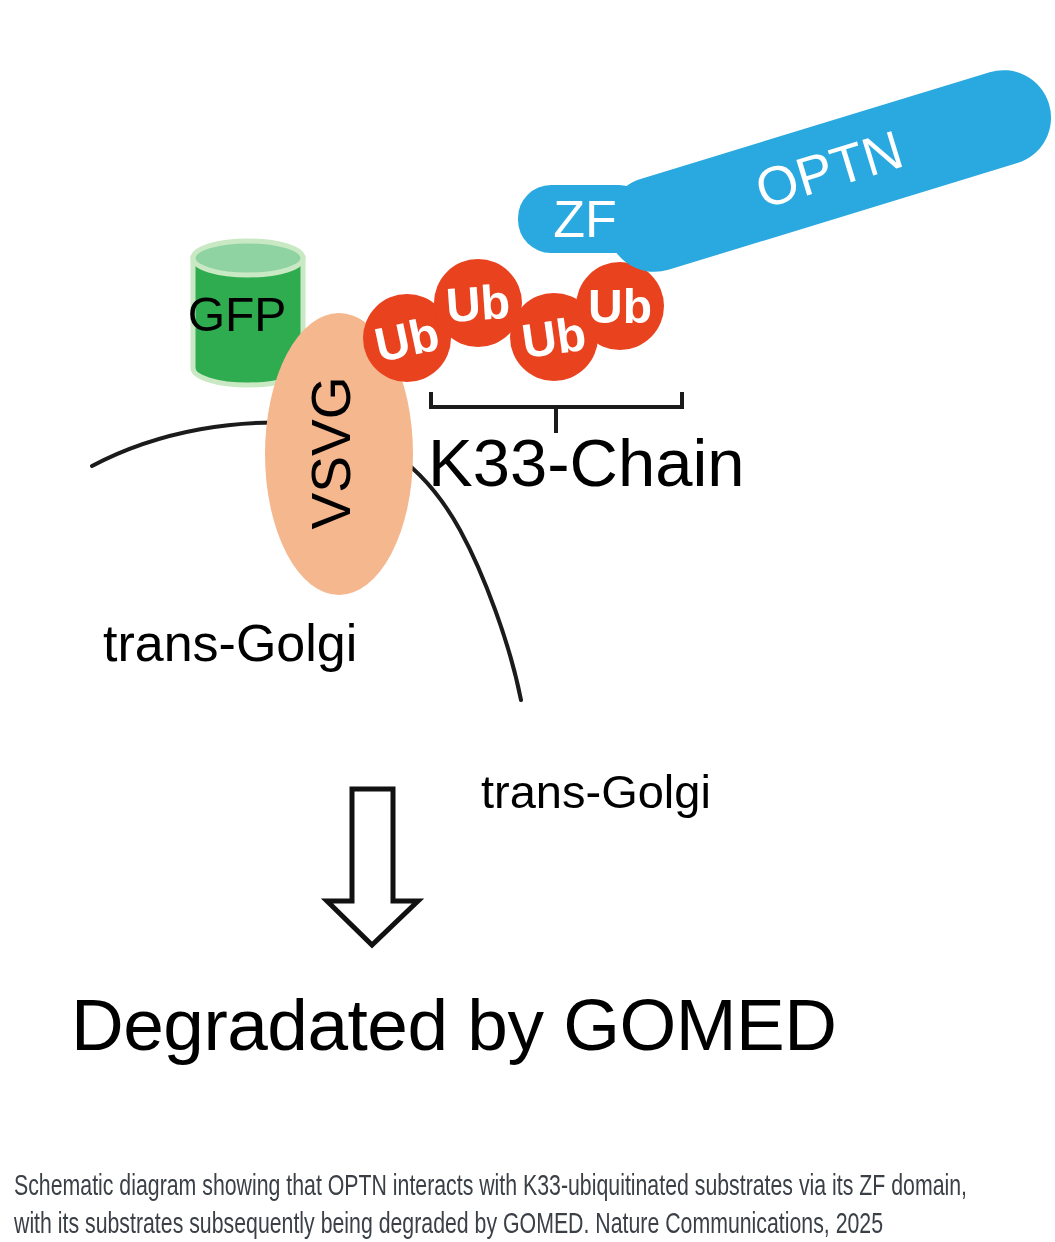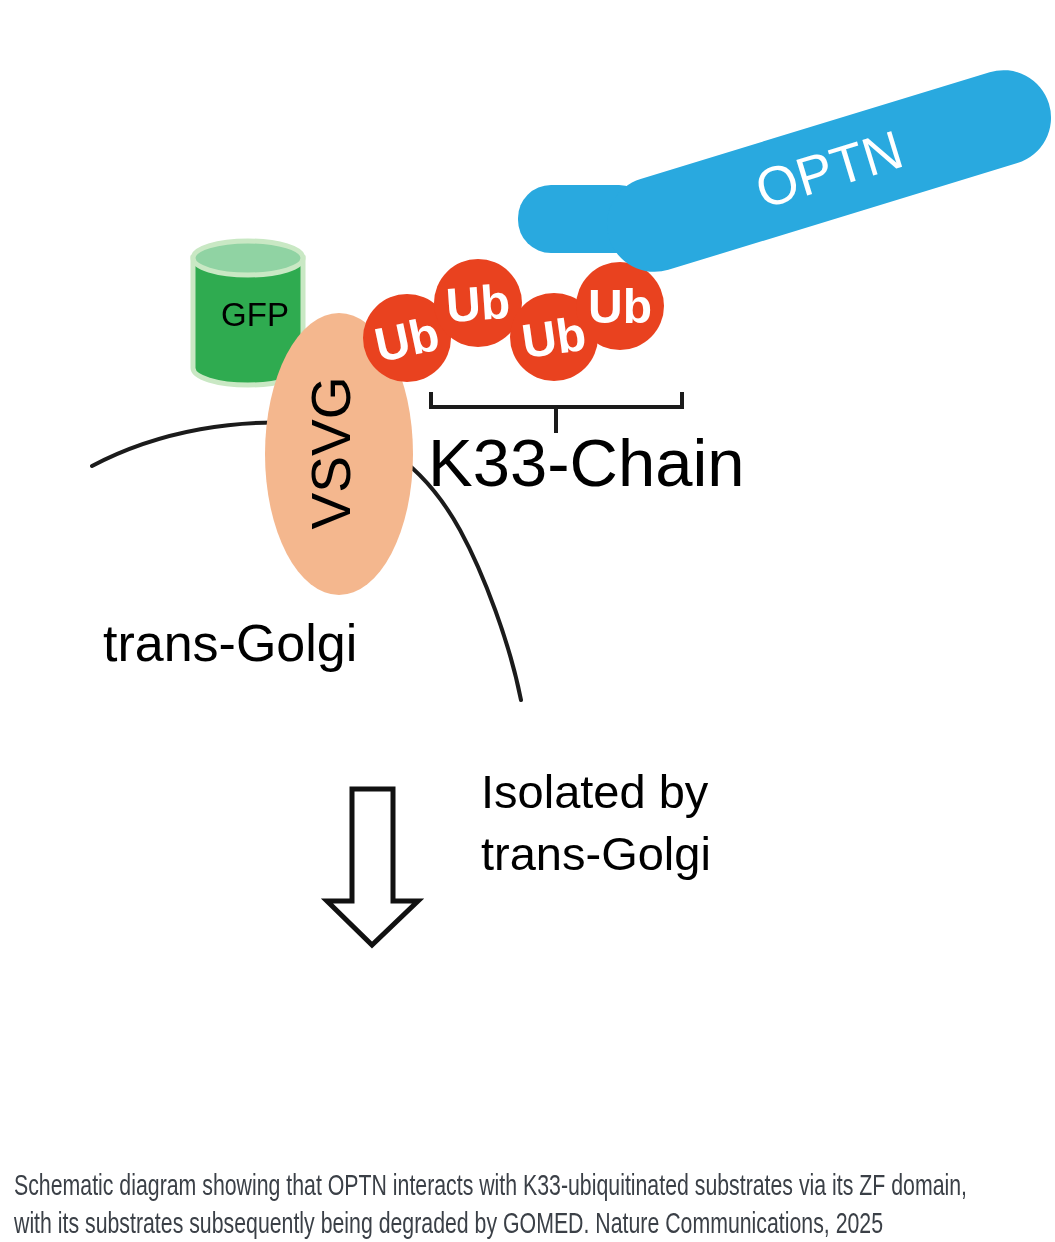--- a/index.html
+++ b/index.html
@@ -3,21 +3,21 @@
 <meta charset="utf-8">
 <style>
   html,body{margin:0;padding:0;background:#ffffff;}
   .stage{
     position:relative;width:1055px;height:1242px;background:#ffffff;overflow:hidden;
     font-family:"Liberation Sans", sans-serif;
   }
   .stage svg{position:absolute;left:0;top:0;}
   .lbl{position:absolute;color:#000;white-space:nowrap;}
   .white{color:#ffffff;}
-  .gfp-label{left:198px;top:289px;width:114px;font-size:33px;line-height:52px;text-align:center;}
+  .gfp-label{left:180px;top:289px;width:114px;font-size:48px;line-height:52px;text-align:center;}
   .vsvg-label{left:231px;top:426px;width:200px;height:54px;line-height:54px;text-align:center;
     font-size:55px;transform:rotate(-90deg);}
   .zf-label{left:518px;top:190px;width:134px;height:58px;line-height:58px;text-align:center;font-size:52px;}
   .optn-label{left:669px;top:141px;width:320px;height:56px;line-height:56px;text-align:center;
     font-size:54px;transform:rotate(-17deg);}
   .ub-label{width:90px;height:54px;line-height:54px;text-align:center;font-size:48px;font-weight:bold;}
   .ub1{left:362px;top:313px;transform:rotate(-12deg);}
   .ub2{left:433px;top:277px;transform:rotate(-4deg);}
   .ub3{left:509px;top:311px;transform:rotate(-8deg);}
   .ub4{left:575px;top:280px;}
@@ -52,37 +52,38 @@
 
     <rect x="599" y="123.5" width="460" height="95" rx="47.5" transform="rotate(-17 829 171)" fill="#29A9DF"></rect>
 
     <path d="M 431 392 L 431 407 L 682 407 L 682 392 M 556 407 L 556 433" fill="none" stroke="#1B1B1B" stroke-width="4"></path>
 
     <path d="M 352 789 L 393 789 L 393 901 L 418 901 L 372 945 L 327 901 L 352 901 Z" fill="#ffffff" stroke="#111111" stroke-width="5" stroke-linejoin="miter"></path>
   </svg>
 
   <div class="lbl gfp-label">GFP</div>
   <div class="lbl vsvg-label">VSVG</div>
+  <div class="lbl white zf-label">ZF</div>
   <div class="lbl white optn-label">OPTN</div>
   <div class="lbl white ub-label ub1">Ub</div>
   <div class="lbl white ub-label ub2">Ub</div>
   <div class="lbl white ub-label ub3">Ub</div>
   <div class="lbl white ub-label ub4">Ub</div>
   <div class="lbl k33-label">K33-Chain</div>
 
   <div class="lbl transgolgi-label">
     <span class="it">trans</span><span>-Golgi</span>
   </div>
 
   <div class="lbl isolated-block">
-    <div>Isolated by</div>
     <div>
       <span class="it">trans</span><span>-Golgi</span>
     </div>
   </div>
 
+  <div class="lbl degraded-label">Degradated by GOMED</div>
 
   <div class="lbl caption">
     <div>Schematic diagram showing that OPTN interacts with K33-ubiquitinated substrates via its ZF domain,</div>
     <div>with its substrates subsequently being degraded by GOMED. Nature Communications, 2025</div>
   </div>
 
 </div>
 
 </body></html>

